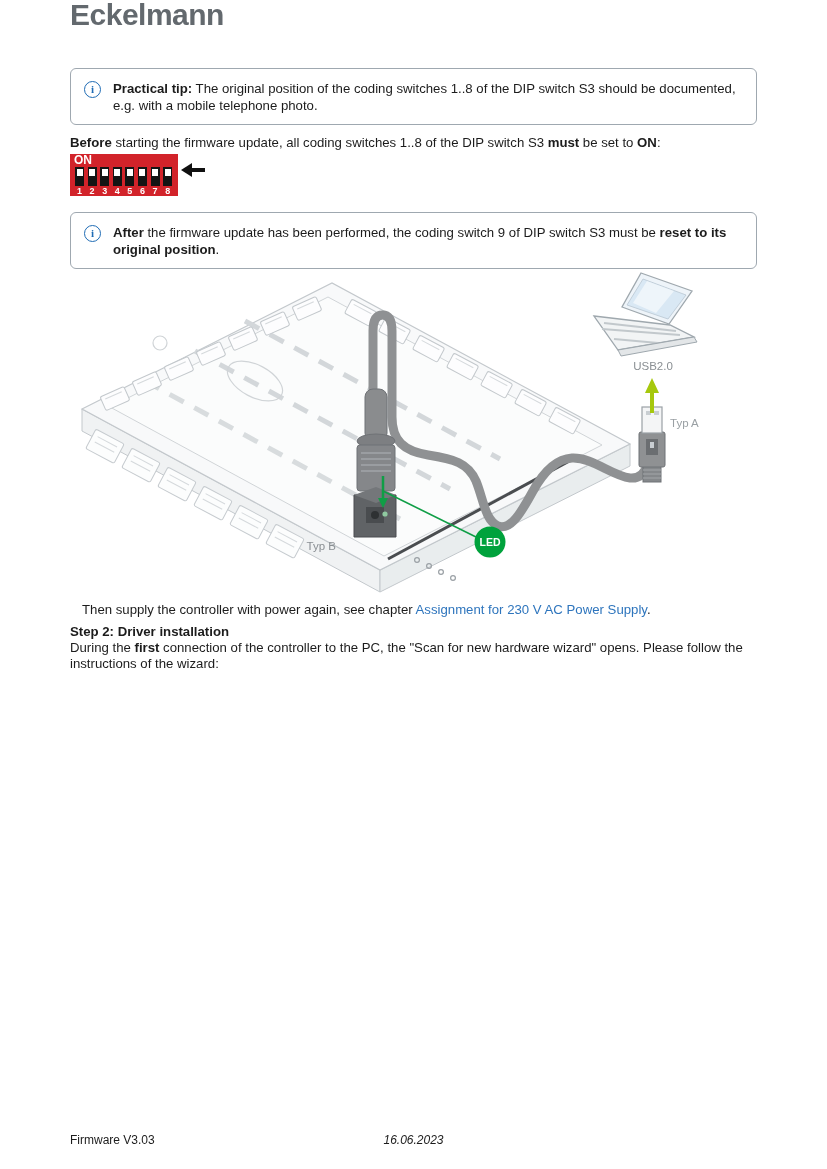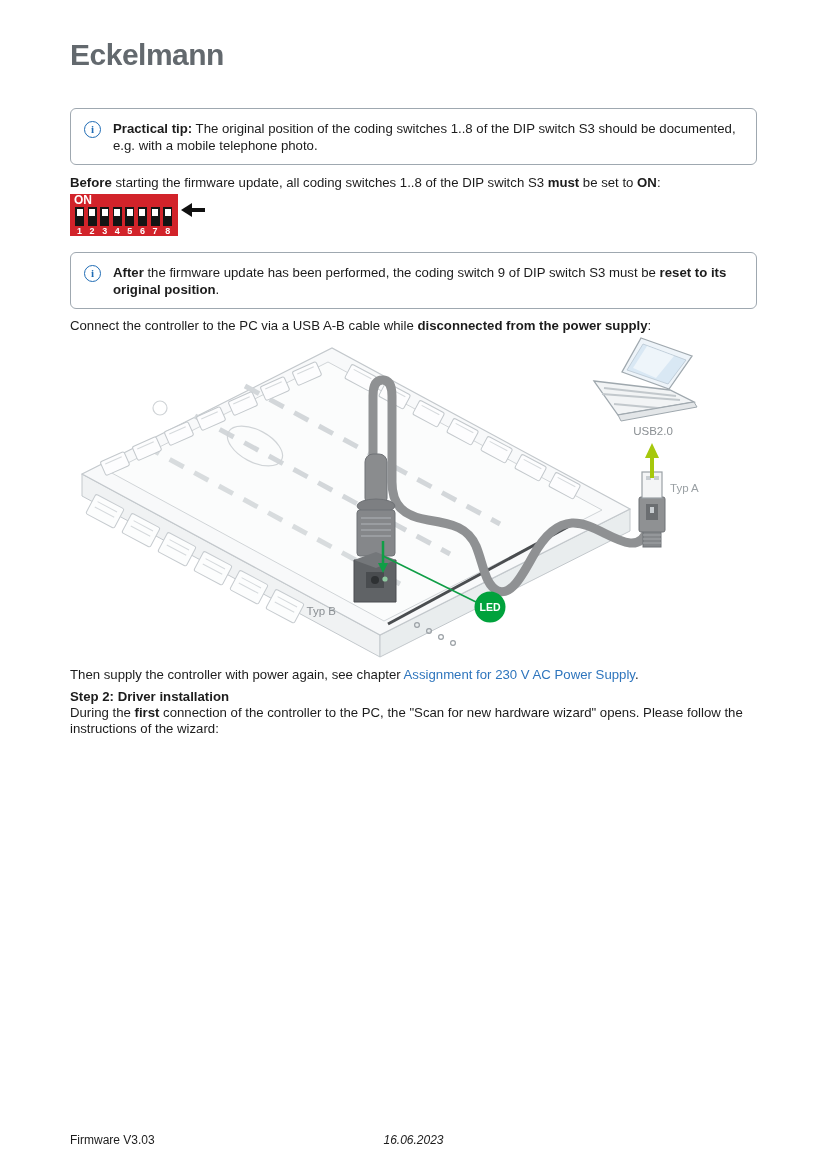--- a/index.html
+++ b/index.html
@@ -2,21 +2,21 @@
 <html><head>
 <meta charset="utf-8">
 <style>
   html,body{margin:0;padding:0;}
   body{
     width:827px;height:1169px;position:relative;background:#ffffff;
     font-family:"Liberation Sans","DejaVu Sans",sans-serif;
     font-size:13.2px;color:#1c1c1c;overflow:hidden;
   }
   .content{position:absolute;left:70px;top:0;width:687px;}
-  .logo{margin-top:40px;font-size:30px;font-weight:bold;color:#63696e;letter-spacing:-0.5px;line-height:30px;}
+  .logo{font-size:30px;font-weight:bold;color:#63696e;letter-spacing:-0.5px;line-height:30px;}
   .tipbox{
     border:1px solid #9fa8b0;border-radius:6px;background:#fff;
     padding:11px 14px 10px 13px;display:flex;gap:12px;line-height:17px;
   }
   .tipbox.first{margin-top:38px;}
   .tipbox.second{margin-top:16px;}
   .info-icon{
     flex:0 0 auto;width:15px;height:15px;margin-top:1px;
     border:1.5px solid #1f6cb5;border-radius:50%;
     color:#1f6cb5;font-size:11px;line-height:15px;text-align:center;
@@ -33,21 +33,21 @@
   .dip-on{color:#fff;font-weight:bold;font-size:12px;line-height:11px;display:block;}
   .levers{position:absolute;top:13px;left:5px;display:flex;gap:3.6px;}
   .lever{width:9px;height:19px;background:#141414;position:relative;}
   .lever::before{content:"";position:absolute;top:1.5px;left:1.5px;right:1.5px;height:7px;background:#fff;}
   .dip-nums{position:absolute;bottom:0;left:5px;display:flex;gap:3.6px;}
   .dip-nums span{width:9px;text-align:center;color:#fff;font-size:9px;font-weight:bold;line-height:10px;}
   .arrow-left{display:flex;align-items:center;margin-left:3px;margin-top:9px;}
   .arr-tri{width:0;height:0;border-top:7px solid transparent;border-bottom:7px solid transparent;border-right:11px solid #111;}
   .arr-shaft{width:13px;height:4px;background:#111;}
   .p-connect{margin-top:9px;}
-  .p-then{margin-top:6px;}
+  .p-then{margin-top:6px;margin-left:12px;}
   .h-step{margin-top:6px;font-weight:bold;}
   .b{font-weight:bold;margin-top:16px;}
   .link{color:#2e75bd;cursor:pointer;}
   svg.illu{display:block;margin-top:0;}
   .footer{
     position:absolute;left:70px;top:1133px;width:687px;
     display:grid;grid-template-columns:1fr auto 1fr;font-size:12px;
   }
   .footer .fc{text-align:center;font-style:italic;}
   .footer .fr{text-align:center;margin-top:48px;}
@@ -94,21 +94,20 @@
       <div class="arr-tri"></div>
       <div class="arr-shaft"></div>
     </div>
   </div>
 
   <div class="tipbox second">
     <div class="info-icon">i</div>
     <div class="tiptext"><span class="b">After</span><span> the firmware update has been performed, the coding switch 9 of DIP switch S3 must be </span><span class="b">reset to its original position</span><span>.</span></div>
   </div>
 
-  <p class="p-connect"><span>Connect the controller to the PC via a USB A-B cable while </span><span class="b">disconnected from the power supply</span><span>:</span></p>
 
   <svg class="illu" width="690" height="327" viewBox="0 0 690 327" xmlns="http://www.w3.org/2000/svg">
 
     <g>
 
       <polygon points="12,140 310,301 310,323 12,162" fill="#f0f2f3" stroke="#c3c8cc" stroke-width="1"></polygon>
       <polygon points="310,301 560,175 560,197 310,323" fill="#e9edee" stroke="#c3c8cc" stroke-width="1"></polygon>
 
       <polygon points="12,140 262,14 560,175 310,301" fill="#f8f9fa" stroke="#c3c8cc" stroke-width="1.2"></polygon>
       <polygon points="40,138 258,28 532,176 314,287" fill="#fbfcfc" stroke="#d0d4d7" stroke-width="1"></polygon>

